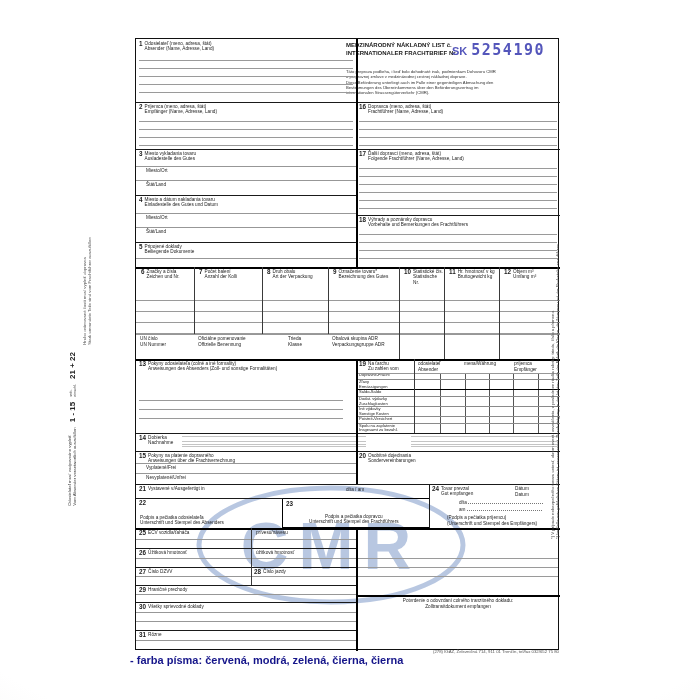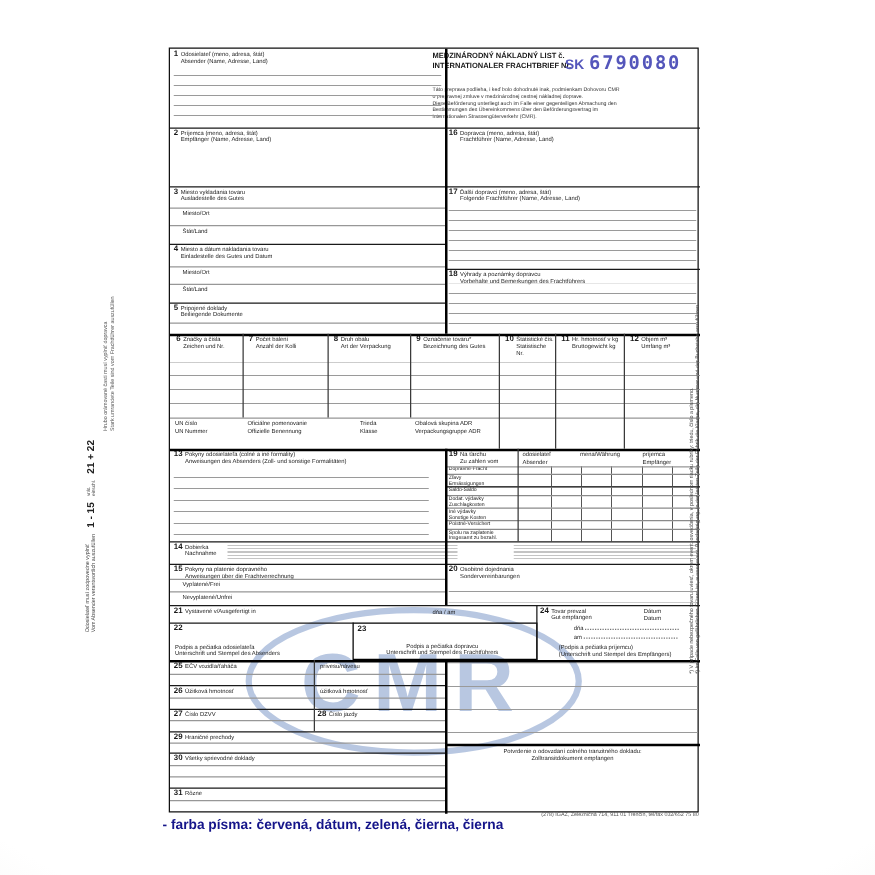--- a/index.html
+++ b/index.html
@@ -46,21 +46,21 @@
     <text x="137" y="86" text-anchor="middle" font-family="Liberation Sans, sans-serif" font-weight="bold" font-size="66" letter-spacing="10" fill="#7f9ac9">CMR</text>
   </svg>
 
   <div class="f" style="left:206px;top:0;width:204px;height:63px">
     <div class="f title" style="left:4px;top:3px">
       <span style="display:block">MEDZINÁRODNÝ NÁKLADNÝ LIST č.</span>
       <span style="display:block">INTERNATIONALER FRACHTBRIEF Nr.</span>
     </div>
     <div class="f serial" style="left:110px;top:2px;display:flex;align-items:baseline;gap:4px">
       <span style="font-weight:700;font-size:11px">SK</span>
-      <span style="font-weight:700;font-size:15px;letter-spacing:1.5px;font-family:'DejaVu Sans Mono',monospace">6790080</span>
+      <span style="font-weight:700;font-size:15px;letter-spacing:1.5px;font-family:'DejaVu Sans Mono',monospace">5254190</span>
     </div>
     <div class="f cond" style="left:4px;top:30px;width:196px">
       <span>Táto preprava podlieha, i keď bolo dohodnuté inak, podmienkam Dohovoru CMR</span>
       <span>o prepravnej zmluve v medzinárodnej cestnej nákladnej doprave.</span>
       <span>Diese Beförderung unterliegt auch im Falle einer gegenteiligen Abmachung den</span>
       <span>Bestimmungen des Übereinkommens über den Beförderungsvertrag im</span>
       <span>internationalen Strassengüterverkehr (CMR).</span>
     </div>
   </div>
 
@@ -504,14 +504,14 @@
       <span>vrát.</span>
       <span>einschl.</span>
     </span>
   <span class="bignum">21 + 22</span>
 </div>
 
 <div class="vtext" style="left:408px;top:386px">
   <span class="stack"><span>*) V prípade nebezpečného tovaru uviesť, okrem event. osvedčenia, v poslednom riadku rubriky: triedu, číslo a písmeno.</span><span>*) Im Falle von gefährlichen Gütern ist, ausser event. Bescheinigung, in der letzten Zeile der Rubrik die Klasse, die Nummer und der Buchstabe anzuführen.</span></span>
 </div>
 
-<div class="f" style="left:130px;top:654px;font-weight:700;font-size:11px;color:#15158a">- farba písma: červená, dátum, zelená, čierna, čierna</div>
+<div class="f" style="left:130px;top:654px;font-weight:700;font-size:11px;color:#15158a">- farba písma: červená, modrá, zelená, čierna, čierna</div>
 <div class="f" style="left:300px;top:649px;width:259px;text-align:right;font-size:4.3px;color:#555">(278) IGAZ, Železničná 714, 911 01 Trenčín, tel/fax 032/652 75 80</div>
 
 </body></html>

